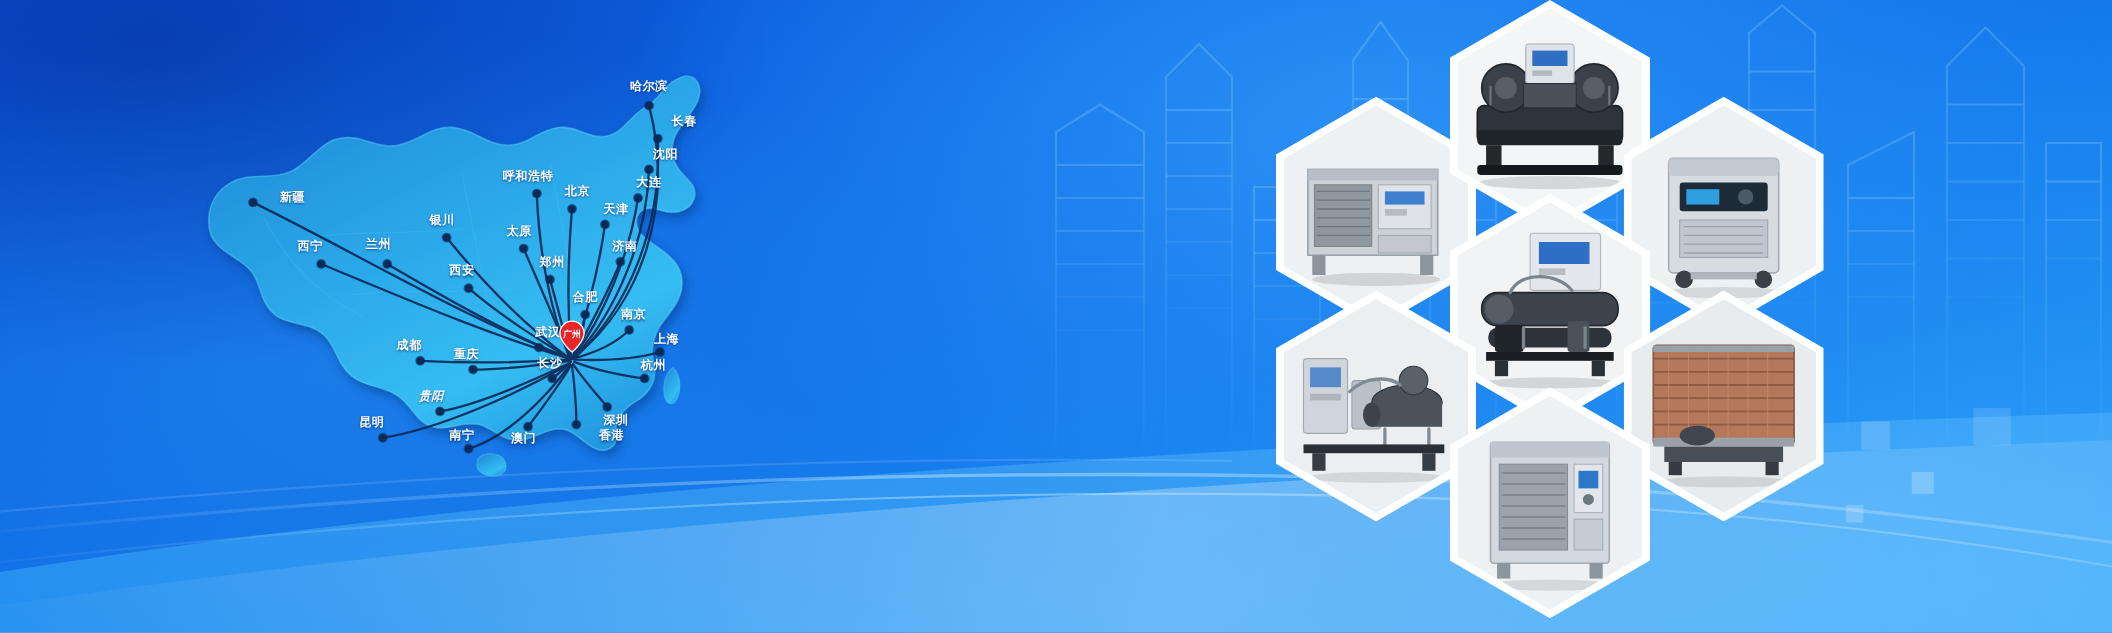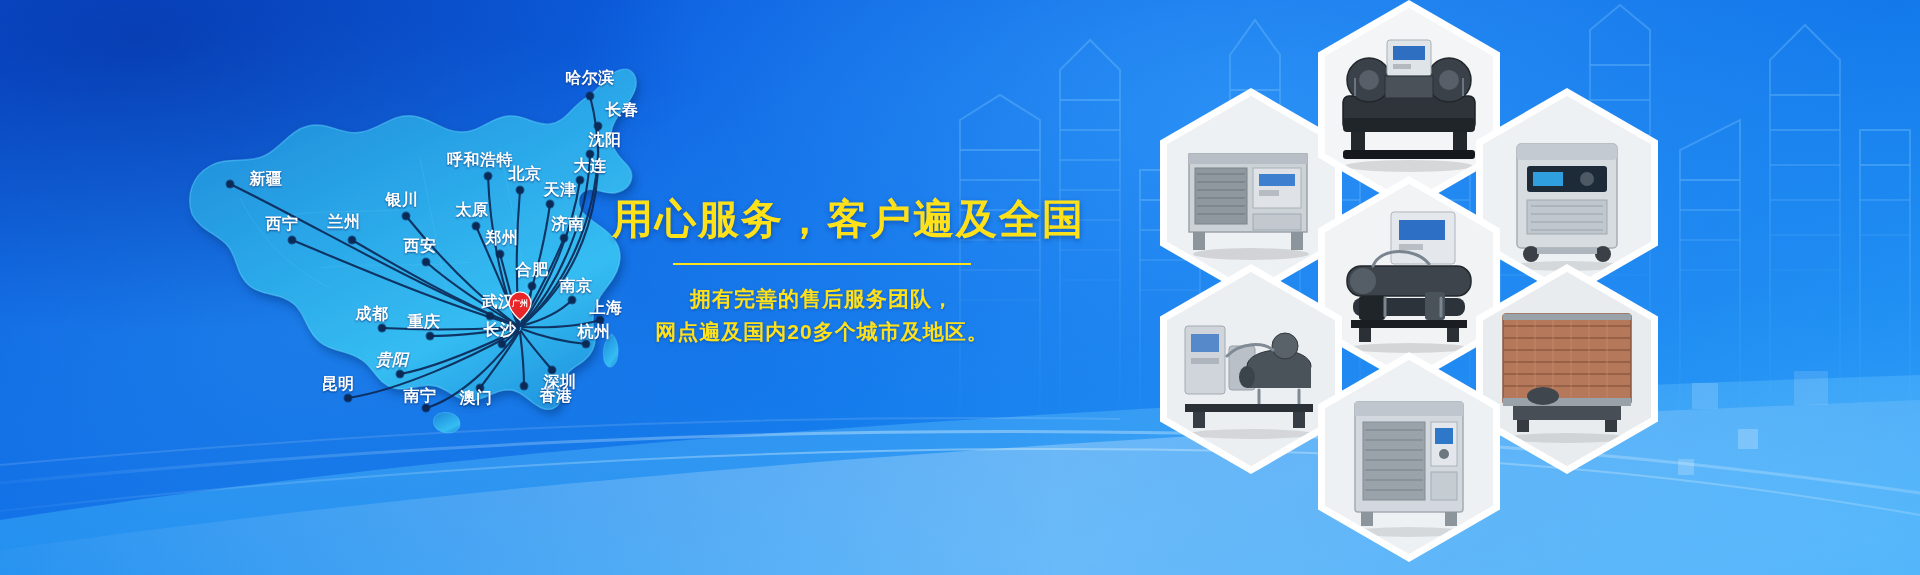--- a/index.html
+++ b/index.html
@@ -63,21 +63,21 @@
   .map-wrap {
     position: absolute;
     left: 120px; top: 18px;
     width: 560px; height: 420px;
   }
   .map-wrap svg { display: block; width: 100%; height: 100%; overflow: visible; }
 
   .city-label {
     position: absolute;
     color: #ffffff;
-    font-size: 16px;
+    font-size: 11px;
     font-weight: 700;
     letter-spacing: 0.5px;
     text-shadow: 0 1px 2px rgba(0,40,110,0.75);
     white-space: nowrap;
     transform: translate(-50%, -50%);
     pointer-events: auto;
   }
   .city-dot {
     position: absolute;
     width: 7px; height: 7px;
@@ -401,26 +401,20 @@
       </div>
 
     <div class="hub-marker" style="left:400px; top:302px;text-align:center;">
       <svg viewBox="0 0 22 28">
         <path d="M11 0 C 4.9 0 0 4.9 0 11 C 0 19 11 28 11 28 C 11 28 22 19 22 11 C 22 4.9 17.1 0 11 0 Z" fill="#e8262a" stroke="#ffffff" stroke-width="1.2"></path>
         <text x="11" y="14" text-anchor="middle" font-size="8" fill="#ffffff" font-family="'Liberation Sans', sans-serif" font-weight="700">广州</text>
       </svg>
     </div>
   </div>
 
-  <div class="text-block">
-    <div class="headline">用心服务，客户遍及全国</div>
-    <div class="rule"></div>
-    <div class="sub-line">拥有完善的售后服务团队，</div>
-    <div class="sub-line">网点遍及国内20多个城市及地区。</div>
-  </div>
 
   <div class="hex-cluster">
 
     <div class="hex" style="left:0px; top:88px;">
       <div class="hex-inner">
         <svg viewBox="0 0 168 194">
           <rect width="168" height="194" fill="#eef1f4"></rect>
           <g>
             <rect x="22" y="58" width="118" height="78" fill="#cdd2d7" stroke="#9aa3ab" stroke-width="1.5"></rect>
             <rect x="22" y="58" width="118" height="10" fill="#b7bec5"></rect>

